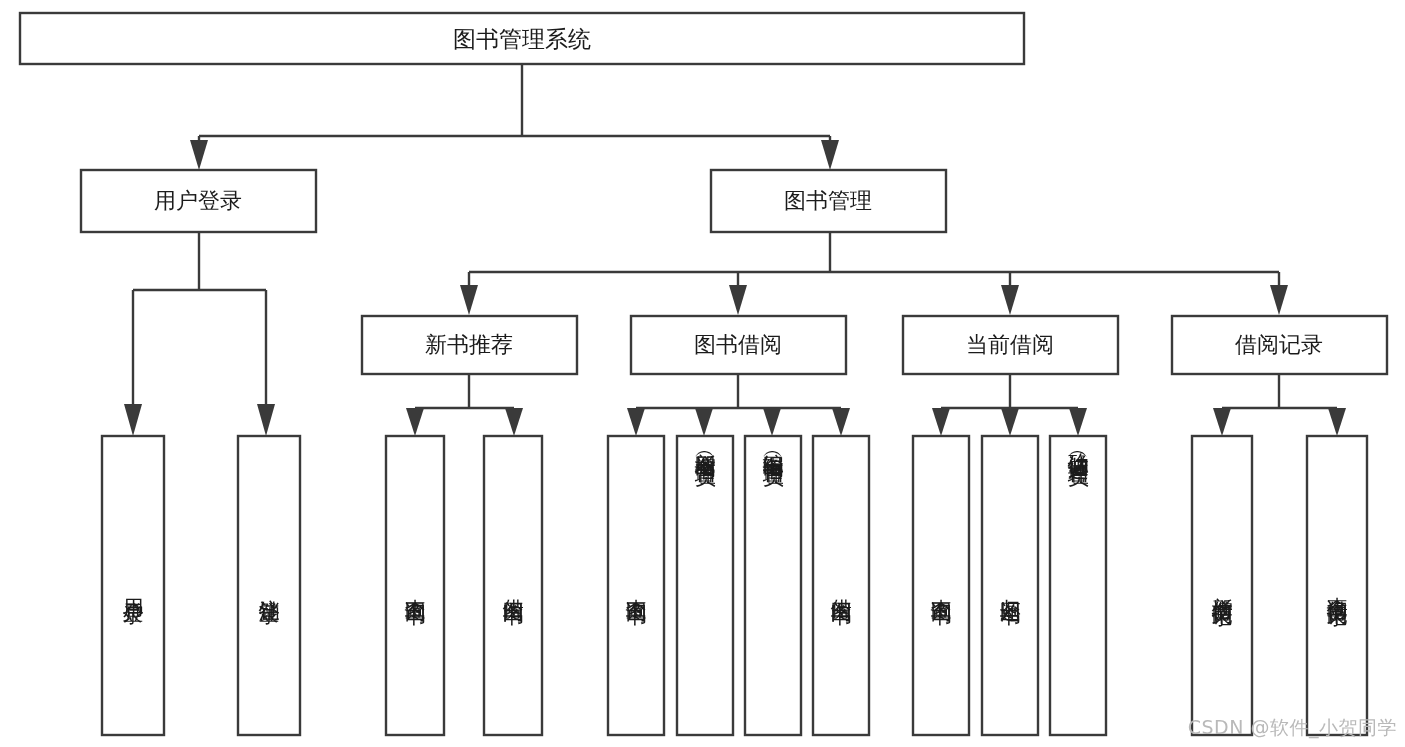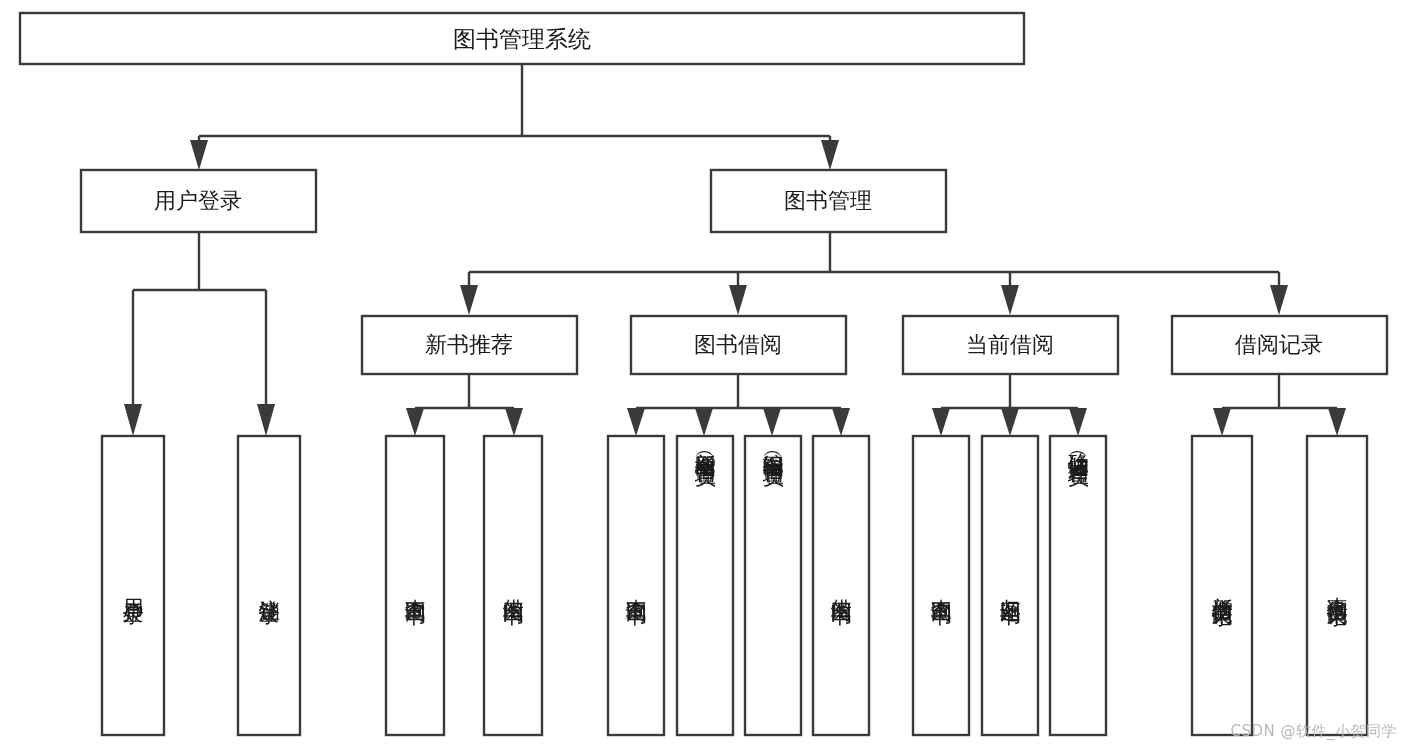--- a/index.html
+++ b/index.html
@@ -64,21 +64,21 @@
     line-height: 1.25;
     color: #1b1b1b;
     letter-spacing: 2px;
     white-space: nowrap;
   }
   .watermark {
     position: absolute;
     right: 8px;
     bottom: 6px;
     font-family: "DejaVu Sans", "Liberation Sans", sans-serif;
-    font-size: 15px;
+    font-size: 19px;
     color: #b9b9b9;
     letter-spacing: 0.5px;
     user-select: none;
   }
 </style>
 </head>
 <body>
 
 <div id="diagram-root">
 

